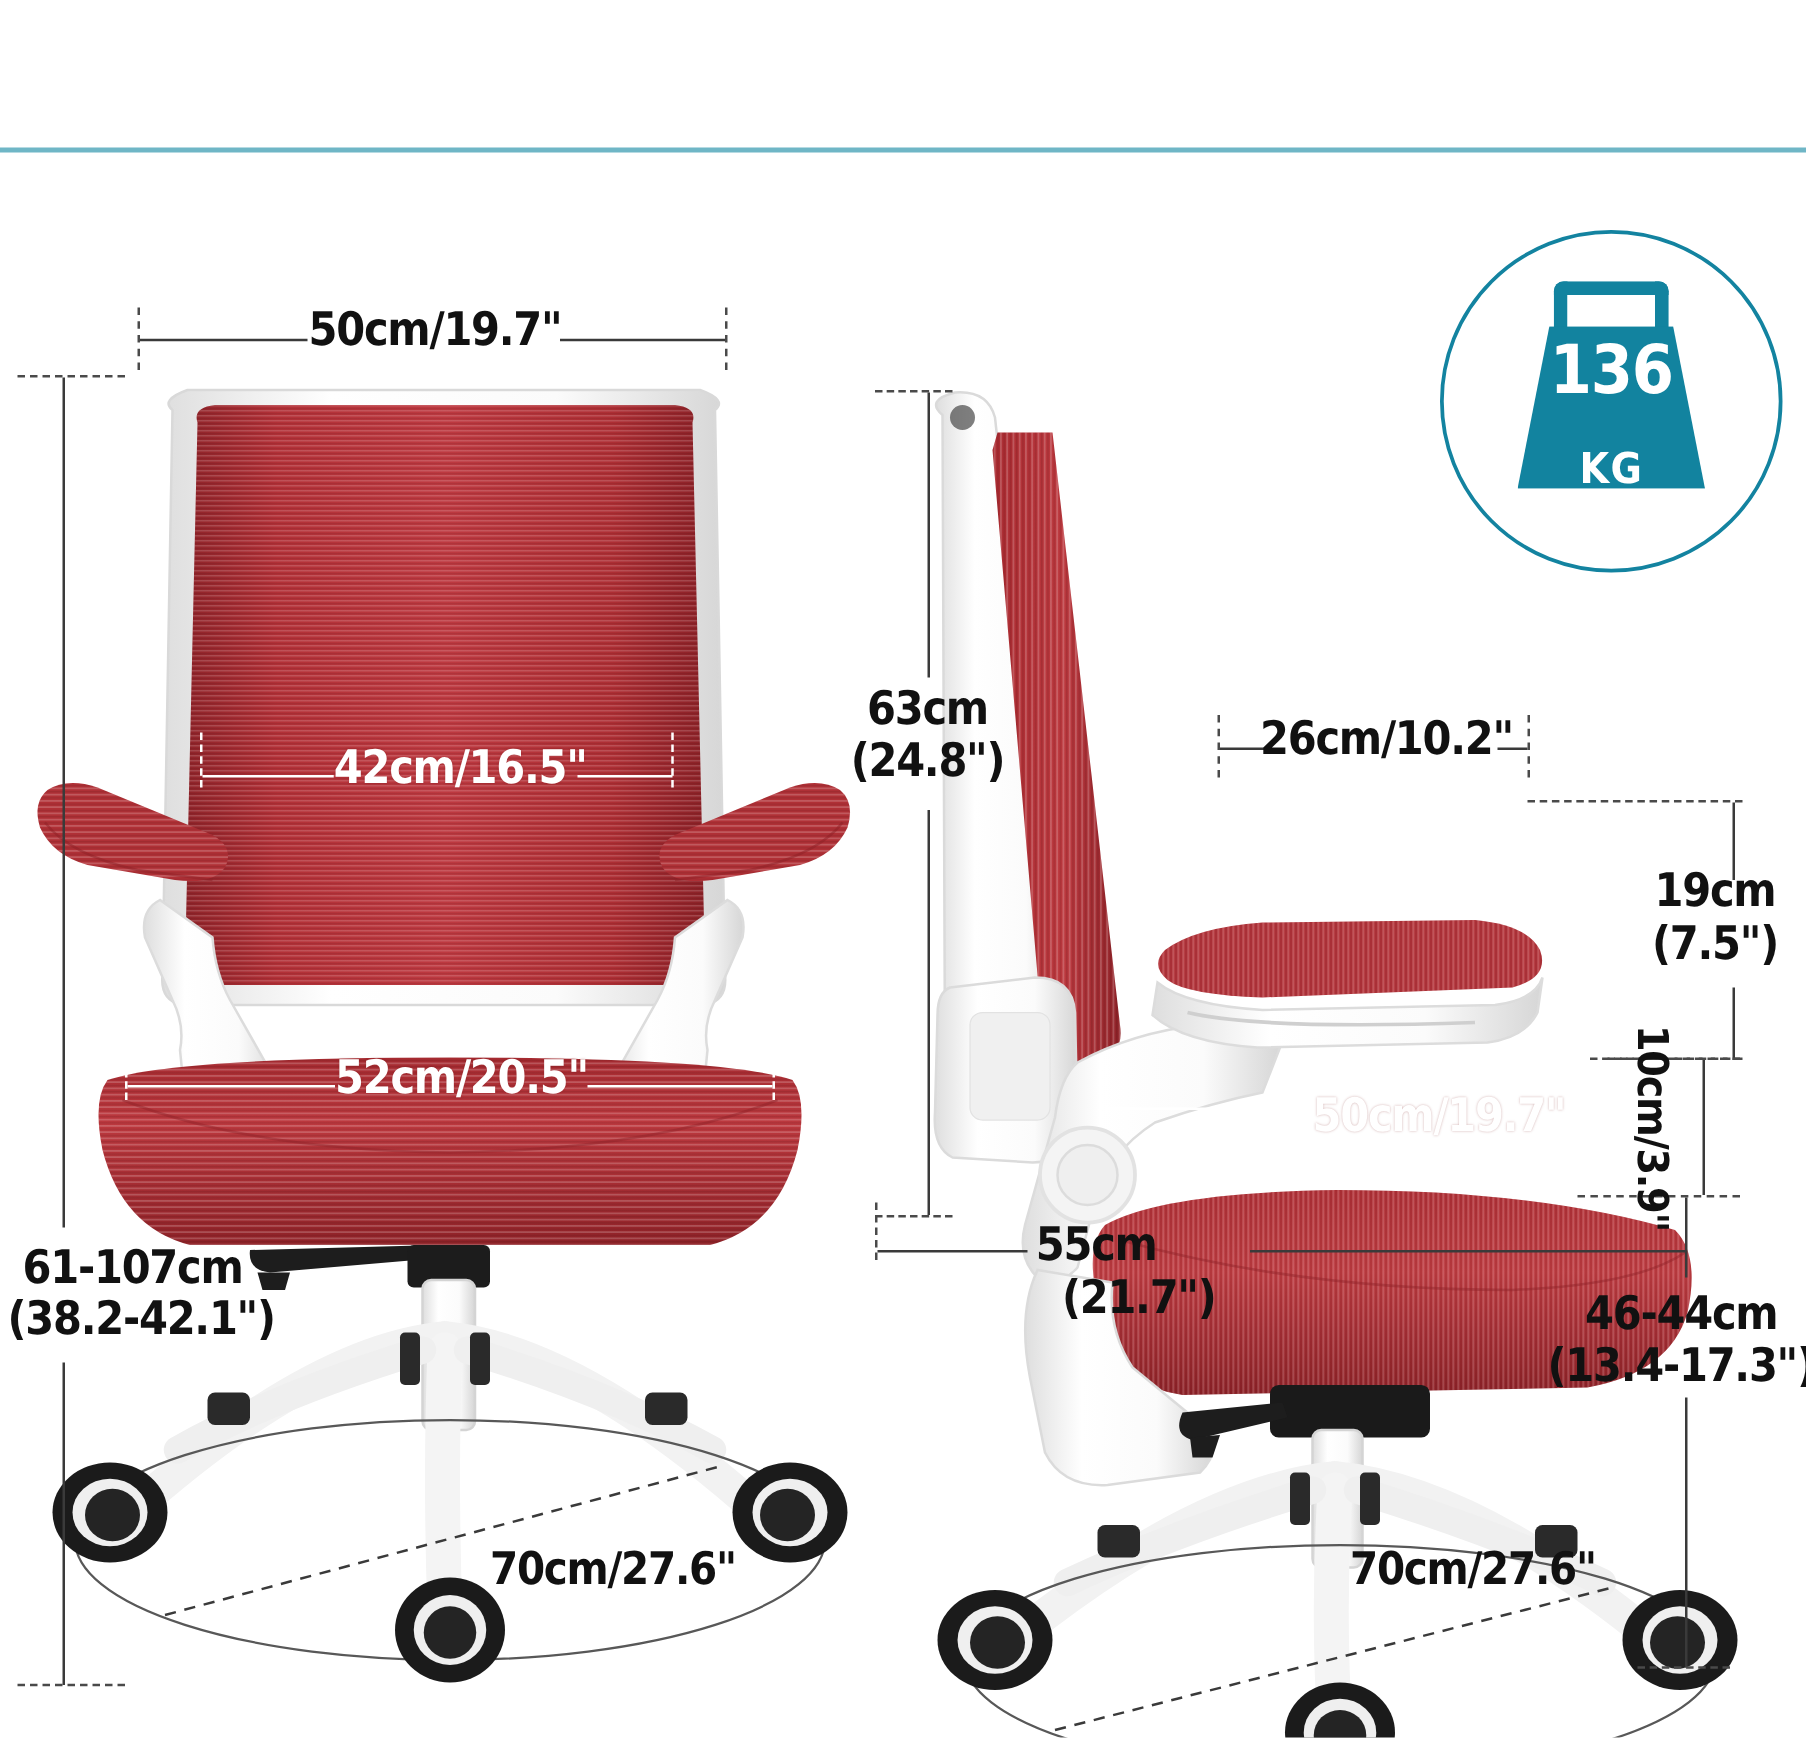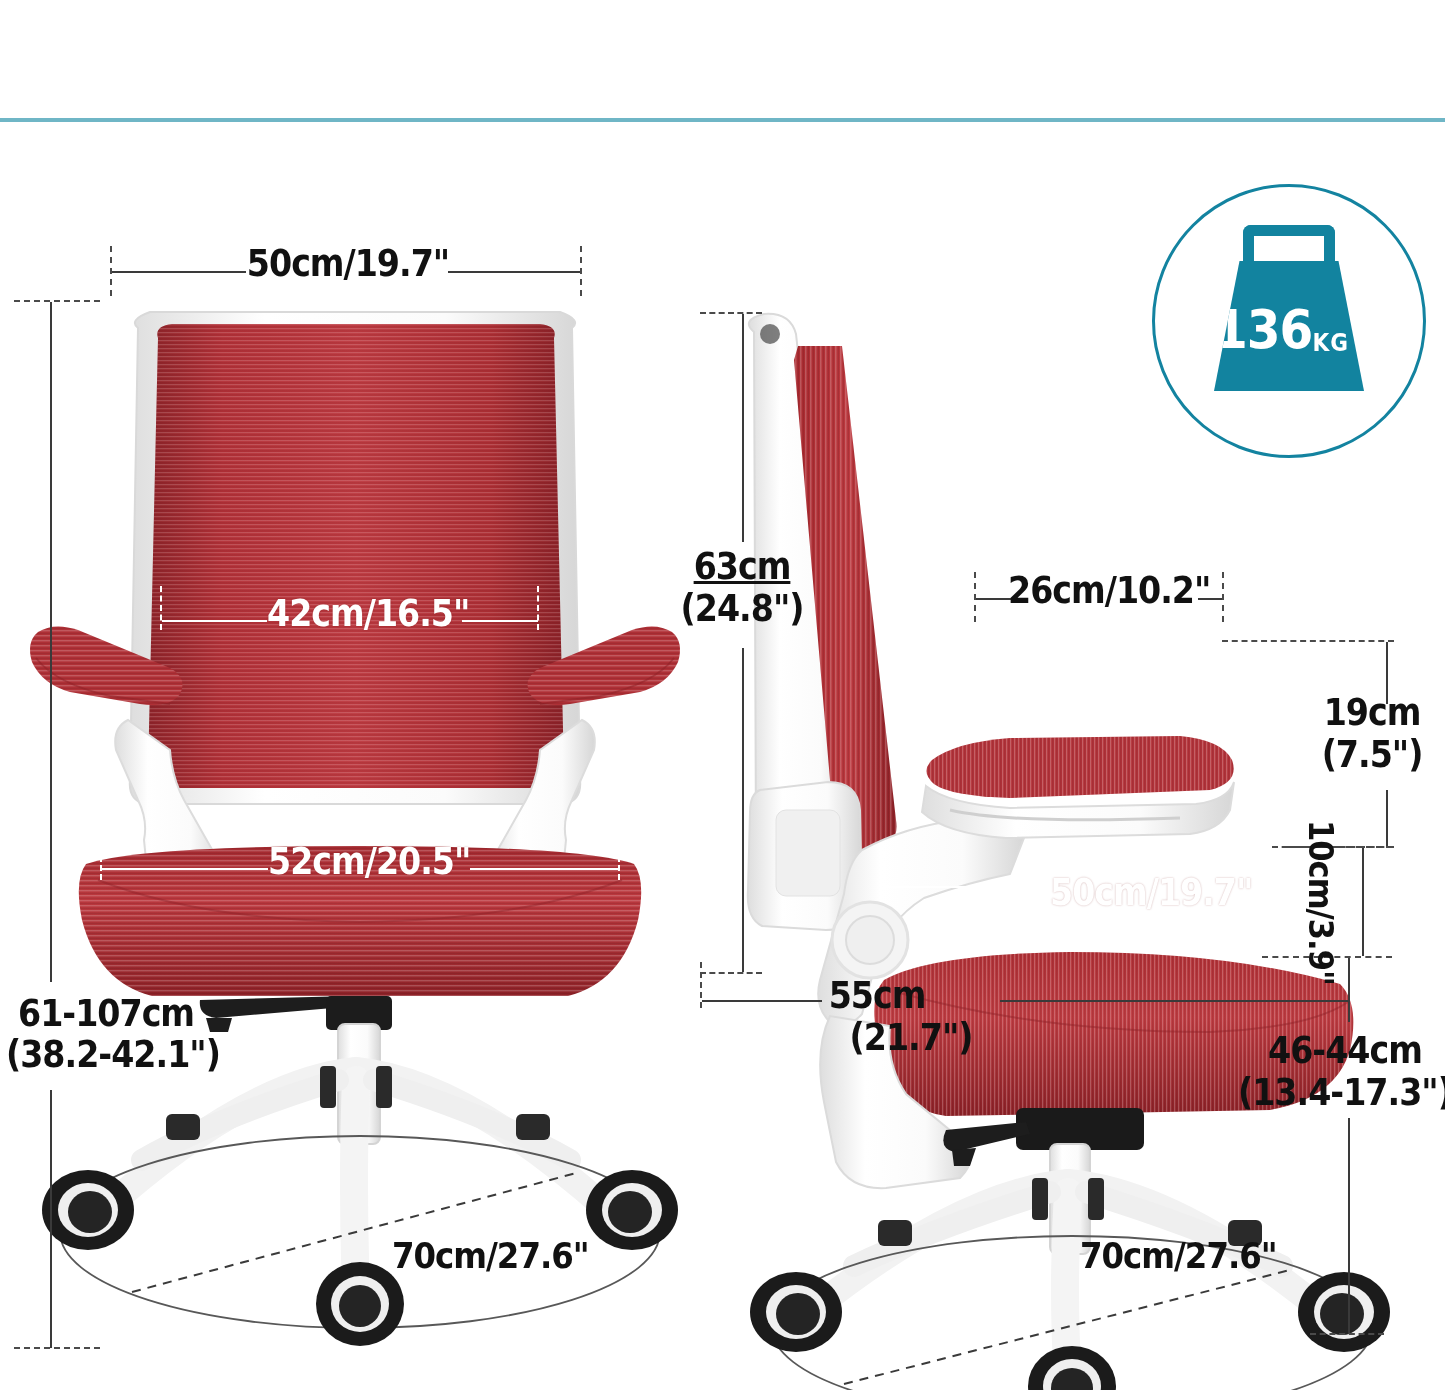--- a/index.html
+++ b/index.html
@@ -30,25 +30,25 @@
 
   
   .badge{position:absolute;left:1152px;top:184px;width:268px;height:268px;border-radius:50%;
          border:3px solid #1383a0;background:#fff;}
   .badge .handle{position:absolute;left:50%;top:38px;transform:translateX(-50%);
          width:92px;height:40px;border:11px solid #12839f;border-bottom:none;
          border-radius:8px 8px 0 0;box-sizing:border-box;}
   .badge .body{position:absolute;left:50%;top:74px;transform:translateX(-50%);
          width:150px;height:130px;background:#12839f;
          clip-path:polygon(17% 0%,83% 0%,100% 100%,0% 100%);
-         display:flex;flex-direction:row;align-items:center;justify-content:flex-start;}
+         display:flex;flex-direction:column;align-items:center;justify-content:space-between;}
   .badge .kg-num{color:#fff;font-family:"DejaVu Sans Condensed","Liberation Sans",sans-serif;
          font-weight:bold;font-size:54px;line-height:54px;margin-top:8px;letter-spacing:-1px;}
   .badge .kg-unit{color:#fff;font-family:"DejaVu Sans Condensed","Liberation Sans",sans-serif;
-         font-weight:600;font-size:24px;line-height:36px;letter-spacing:1px;margin-top:34px;}
+         font-weight:600;font-size:34px;line-height:36px;letter-spacing:1px;margin-top:34px;}
 
   
   .chair{position:absolute;}
 </style>
 </head>
 <body>
 
 <div id="page">
 
   <div class="header-rule"></div>
@@ -283,21 +283,21 @@
   <div class="hline w" style="left:102px;top:868px;width:166px;"></div>
   <div class="hline w" style="left:470px;top:868px;width:148px;"></div>
   <div class="dim white c" style="left:268px;top:843px;width:202px;font-size:37px;">52cm/20.5"</div>
 
   <div class="dim" style="left:392px;top:1237px;font-size:36px;">70cm/27.6"</div>
 
   <div class="hdash" style="left:700px;top:312px;width:62px;"></div>
   <div class="hdash" style="left:700px;top:972px;width:62px;"></div>
   <div class="vline" style="left:742px;top:314px;height:228px;"></div>
   <div class="vline" style="left:742px;top:648px;height:324px;"></div>
-  <div class="dim c" style="left:672px;top:548px;width:140px;font-size:37px;text-decoration:underline;">63cm</div>
+  <div class="dim c" style="left:672px;top:548px;width:140px;font-size:37px;">63cm</div>
   <div class="dim c" style="left:666px;top:590px;width:152px;font-size:37px;">(24.8")</div>
 
   <div class="vdash" style="left:974px;top:572px;height:50px;"></div>
   <div class="vdash" style="left:1222px;top:572px;height:50px;"></div>
   <div class="hline" style="left:976px;top:598px;width:36px;"></div>
   <div class="hline" style="left:1198px;top:598px;width:24px;"></div>
   <div class="dim c" style="left:1008px;top:572px;width:196px;font-size:37px;">26cm/10.2"</div>
 
   <div class="hdash" style="left:1222px;top:640px;width:172px;"></div>
   <div class="hdash" style="left:1272px;top:846px;width:122px;"></div>

